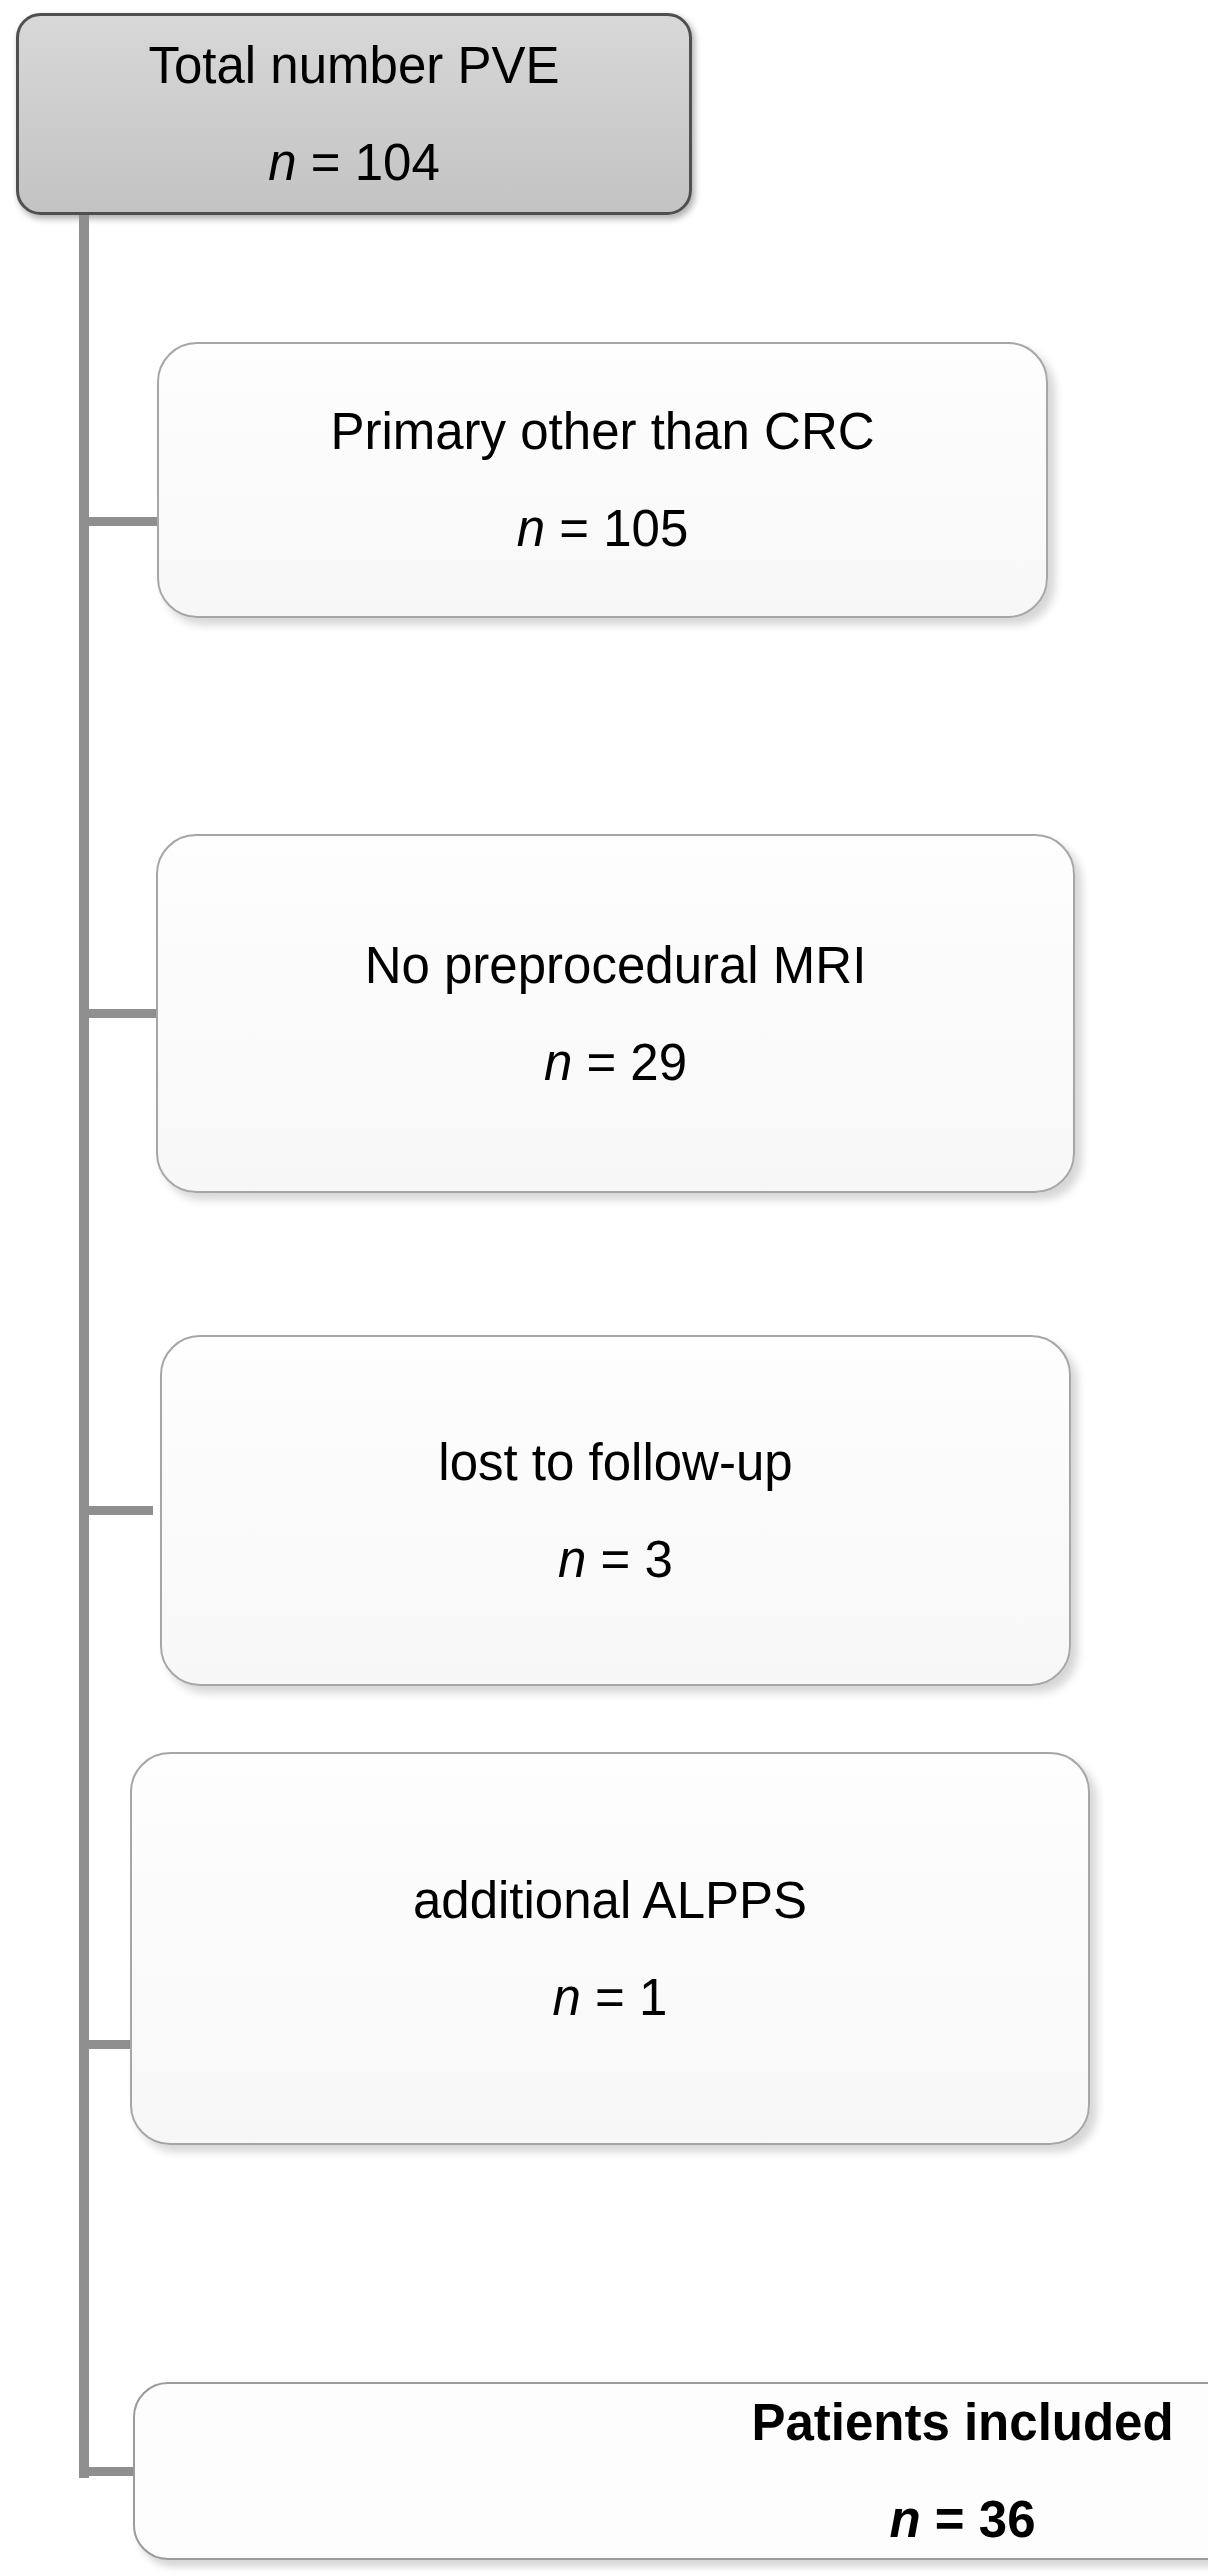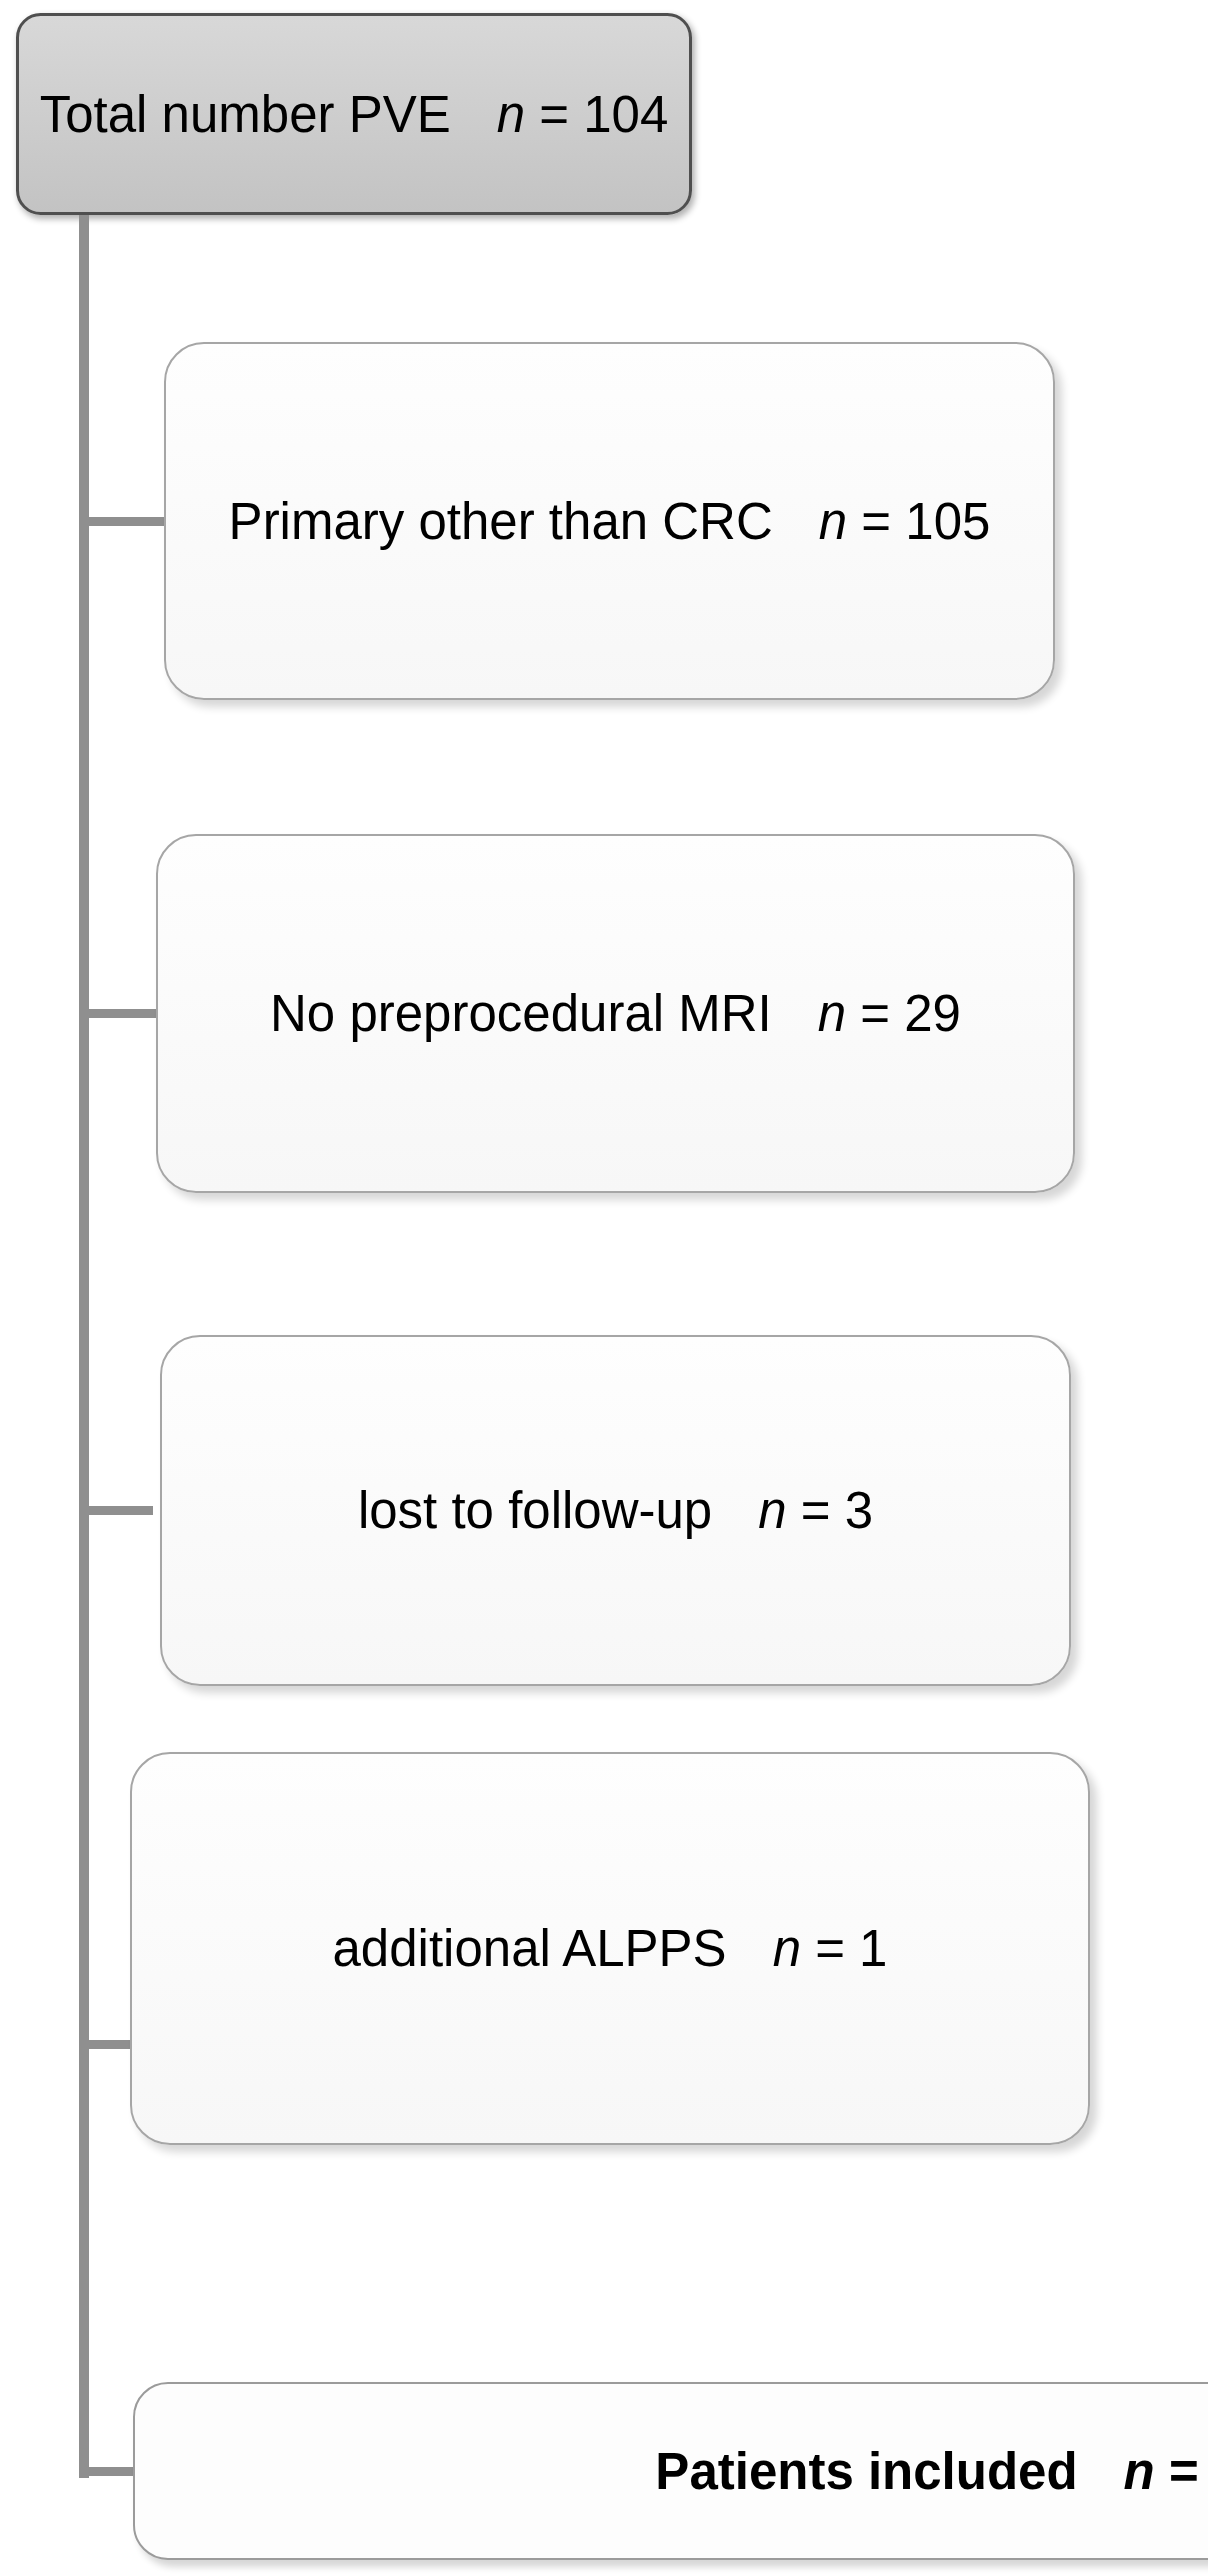--- a/index.html
+++ b/index.html
@@ -13,21 +13,21 @@
     height: 2576px;
     overflow: hidden;
     background: #ffffff;
     font-family: "Liberation Sans", sans-serif;
     color: var(--text, #000000);
   }
   .box {
     position: absolute;
     box-sizing: border-box;
     display: flex;
-    flex-direction: row;
+    flex-direction: column;
     align-items: center;
     justify-content: center;
     gap: 46px;
     text-align: center;
     font-size: 51px;
     line-height: 1;
   }
   .box .line { white-space: pre; }
   .count i { font-style: italic; }
   .start {
@@ -39,21 +39,21 @@
     border: 3.5px solid var(--start-border, #4f4f4f);
     border-radius: 24.6px;
     box-shadow: 2.6px 3.5px 6.1px rgba(0,0,0,0.30);
   }
   .excl {
     background: linear-gradient(180deg, #fefefe 0%, #f7f7f7 100%);
     border: 2.6px solid var(--box-border, #a6a6a6);
     border-radius: 40px;
     box-shadow: 6.1px 7px 8px rgba(0,0,0,0.16);
   }
-  .b1 { left: 164px; top: 342px;  width: 891px; height: 358px; }
+  .b1 { left: 157px; top: 342px;  width: 891px; height: 276px; }
   .b2 { left: 156px; top: 834px;  width: 919px; height: 359px; }
   .b3 { left: 160px; top: 1335px; width: 911px; height: 351px; }
   .b4 { left: 130px; top: 1752px; width: 960px; height: 393px; }
   .result {
     left: 133px;
     top: 2382px;
     width: 1659px;
     height: 178px;
     background: #fdfdfd;
     border: 2.6px solid var(--result-border, #9b9b9b);

